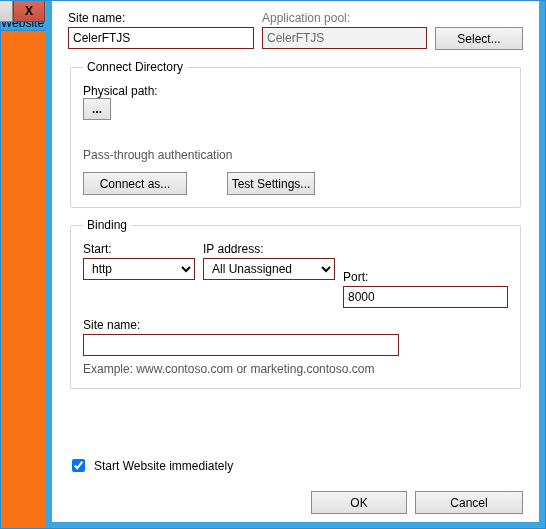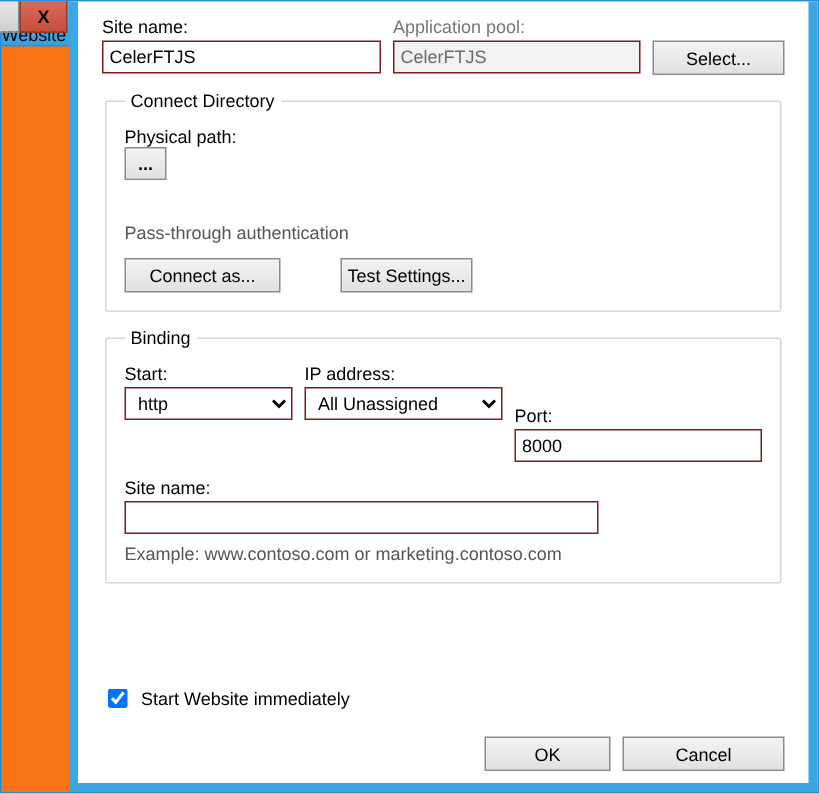--- a/index.html
+++ b/index.html
@@ -140,18 +140,18 @@
     </fieldset>
 
     <div class="spacer"></div>
 
     <div class="start-row">
       <input type="checkbox" checked="" style="">
       <span>Start Website immediately</span>
     </div>
 
     <div class="footer">
-      <button class="btn" style="width:84px;">OK</button>
+      <button class="btn" style="width:96px;">OK</button>
       <button class="btn" style="width:108px;">Cancel</button>
     </div>
 
   </div>
 </div>
 
 </body></html>

